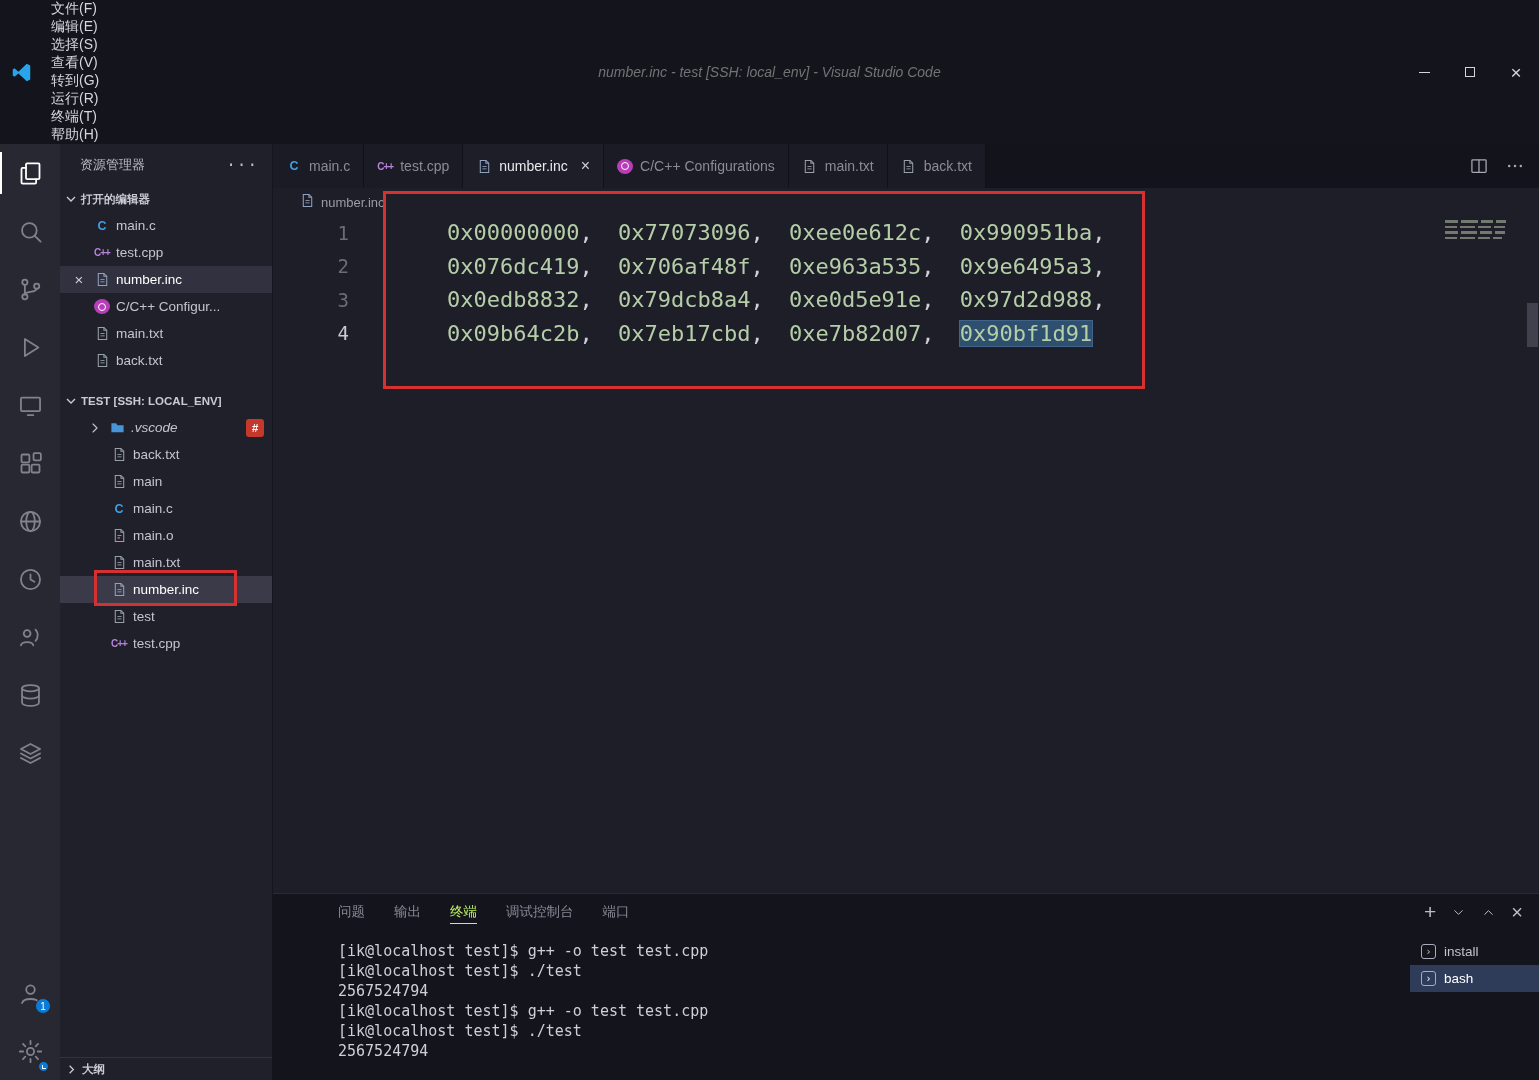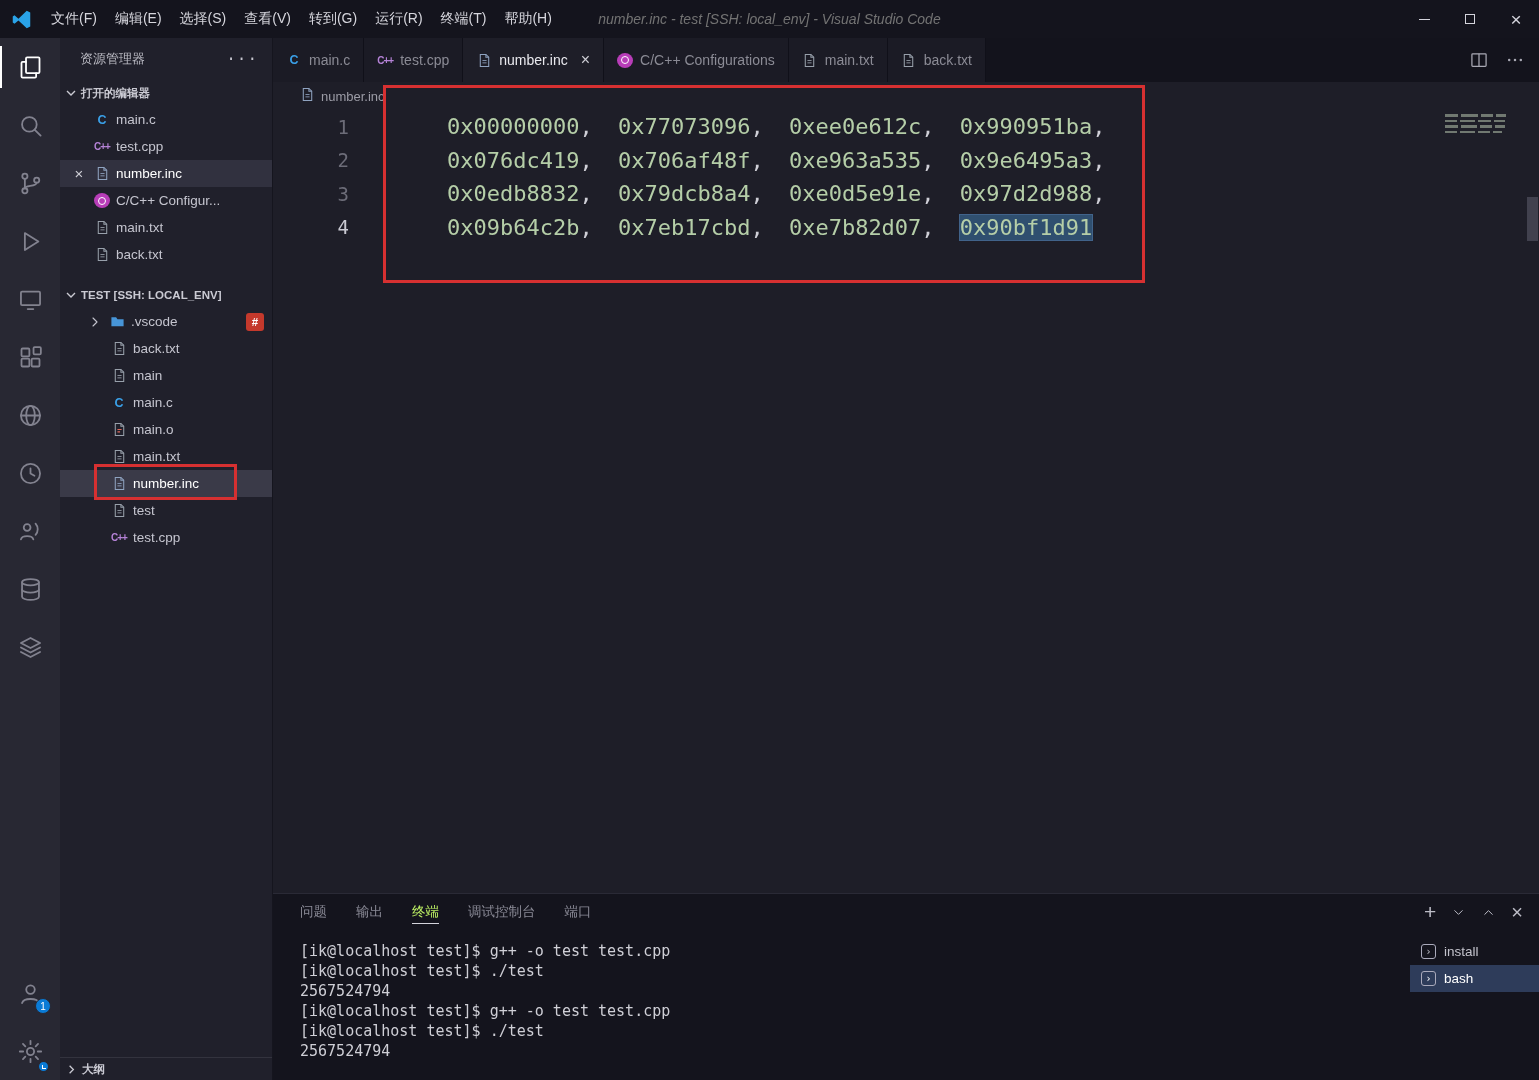--- a/index.html
+++ b/index.html
@@ -4,21 +4,21 @@
 <style>
   * { box-sizing: border-box; margin: 0; padding: 0; }
   html, body { width: 1539px; height: 1080px; overflow: hidden; background: #1e1e28;
     font-family: "Liberation Sans", sans-serif; -webkit-font-smoothing: antialiased; }
   .window { width: 1539px; height: 1080px; display: flex; flex-direction: column; }
 
   
   .titlebar { flex: 0 0 38px; background: #14141d; display: flex; align-items: center;
     color: #cfcfd6; font-size: 14px; position: relative; z-index: 10; }
   .vscode-logo { width: 42px; display: flex; justify-content: center; align-items: center; }
-  .menubar { display: flex; height: 100%; z-index: 2; }
+  .menubar { display: flex; height: 100%; z-index: 2; flex-direction: column; }
   .menu-item { padding: 0 9px; display: flex; align-items: center; color: #d6d6dd; cursor: default; }
   .window-title { position: absolute; left: 0; right: 0; text-align: center; color: #737373; pointer-events: none; font-style: italic; }
   .win-controls { margin-left: auto; display: flex; height: 100%; z-index: 2; }
   .win-btn { width: 46px; display: flex; align-items: center; justify-content: center; color: #d4d4dc; }
   .ic-min { width: 11px; height: 1px; background: currentColor; display: block; }
   .ic-max { width: 10px; height: 10px; border: 1px solid currentColor; display: block; }
   .ic-close { font-size: 19px; line-height: 1; }
 
   
   .main { flex: 1; display: flex; min-height: 0; }
@@ -47,21 +47,21 @@
   .sec-header { height: 26px; display: flex; align-items: center; gap: 2px; padding-left: 3px;
     font-size: 11.5px; font-weight: bold; color: #cacad3; cursor: pointer; }
   .sec-header svg { width: 16px; height: 16px; }
   .tree-head { margin-top: 14px; }
   .row { height: 27px; display: flex; align-items: center; gap: 6px; font-size: 13.5px; position: relative;
     cursor: pointer; white-space: nowrap; }
   .oe-row { padding-left: 34px; }
   .oe-row.active { background: #31313f; color: #fff; }
   .oe-close { position: absolute; left: 11px; width: 16px; text-align: center; font-size: 15px; color: #cfcfd6; }
   .tree-row { padding-left: 51px; }
-  .tree-row.expandable { padding-left: 27px; }
+  .tree-row.expandable { padding-left: 27px; font-style: italic; }
   .tree-row.selected { background: #3a3a48; color: #fff; }
   .tree-badge { position: absolute; right: 8px; top: 5px; width: 18px; height: 18px; background: #c4392c;
     color: #fff; font-size: 11.5px; font-weight: bold; border-radius: 3px; display: flex; align-items: center; justify-content: center; }
   .outline-foot { position: absolute; left: 0; right: 0; bottom: 0; height: 23px; border-top: 1px solid #33333e;
     display: flex; align-items: center; gap: 3px; padding-left: 4px; font-size: 11.5px; font-weight: bold; color: #cacad3; background: #20202b; }
   .outline-foot svg { width: 15px; height: 15px; }
 
   
   .fi { width: 16px; height: 16px; flex: 0 0 16px; display: inline-flex; align-items: center; justify-content: center;
     font-weight: bold; }
@@ -96,21 +96,21 @@
   .mm-line { display: flex; gap: 3px; margin-bottom: 3px; }
   .mm-line i { height: 2.5px; background: #808a7e; opacity: .85; display: block; }
   .scroll-thumb { position: absolute; right: 1px; top: 87px; width: 11px; height: 44px; background: #41414e; }
 
   
   .anno { position: absolute; border: 3px solid #d63031; pointer-events: none; z-index: 60; }
   .anno-editor { left: 110px; top: 47px; width: 762px; height: 198px; }
   .anno-sidebar { left: 34px; top: 426px; width: 143px; height: 36px; }
 
   
-  .panel { flex: 0 0 187px; background: #14141d; border-top: 1px solid #2a2a36; display: flex; flex-direction: column; }
+  .panel { flex: 0 0 187px; background: #14141d; border-top: 1px solid #2a2a36; display: flex; flex-direction: column; padding-left: 38px; }
   .panel-header { flex: 0 0 36px; display: flex; align-items: center; padding-left: 27px; position: relative; }
   .ptab { margin-right: 29px; font-size: 13.5px; color: #8a8a96; height: 100%; display: flex; align-items: center;
     position: relative; cursor: pointer; }
   .ptab.active { color: #bef264; }
   .ptab.active::after { content: ""; position: absolute; bottom: 6px; left: 0; right: 0; height: 1px; background: #d4d4dc; }
   .panel-actions { position: absolute; right: 16px; top: 0; height: 100%; display: flex; align-items: center; gap: 15px;
     color: #bcbcc6; }
   .panel-actions .pa { display: flex; align-items: center; justify-content: center; cursor: pointer; }
   .pa-plus { font-size: 21px; font-weight: 300; }
   .pa svg { width: 15px; height: 15px; }

